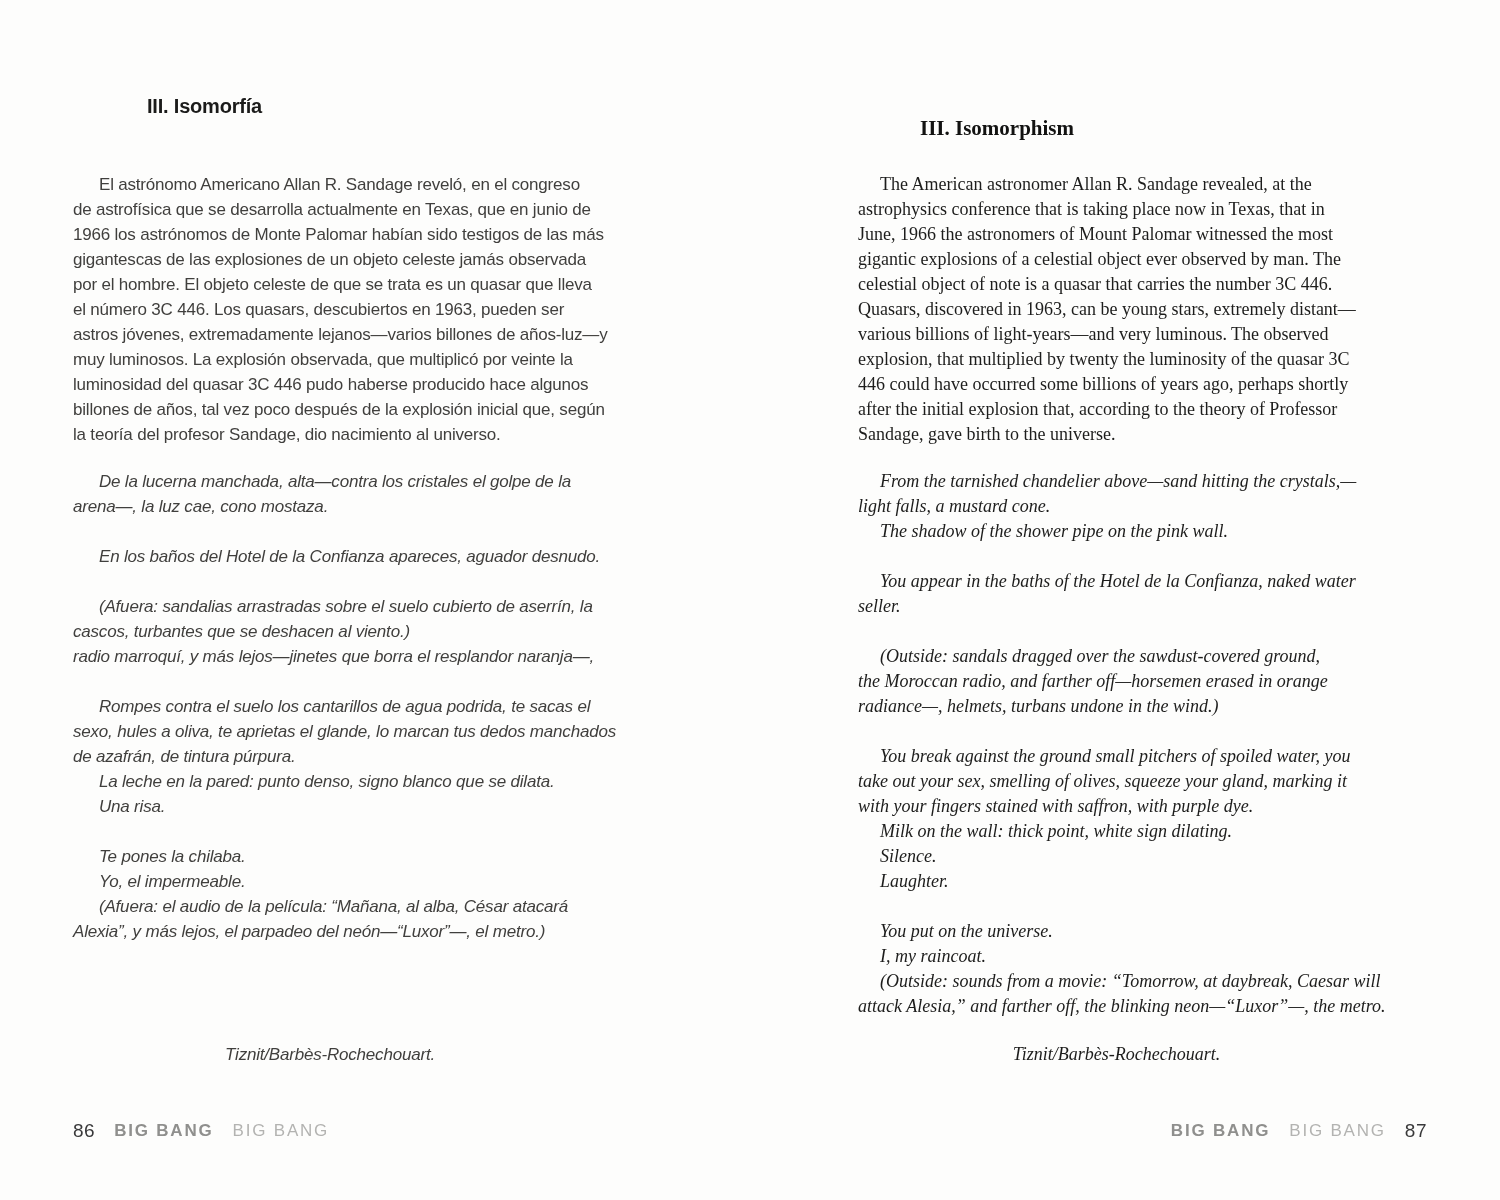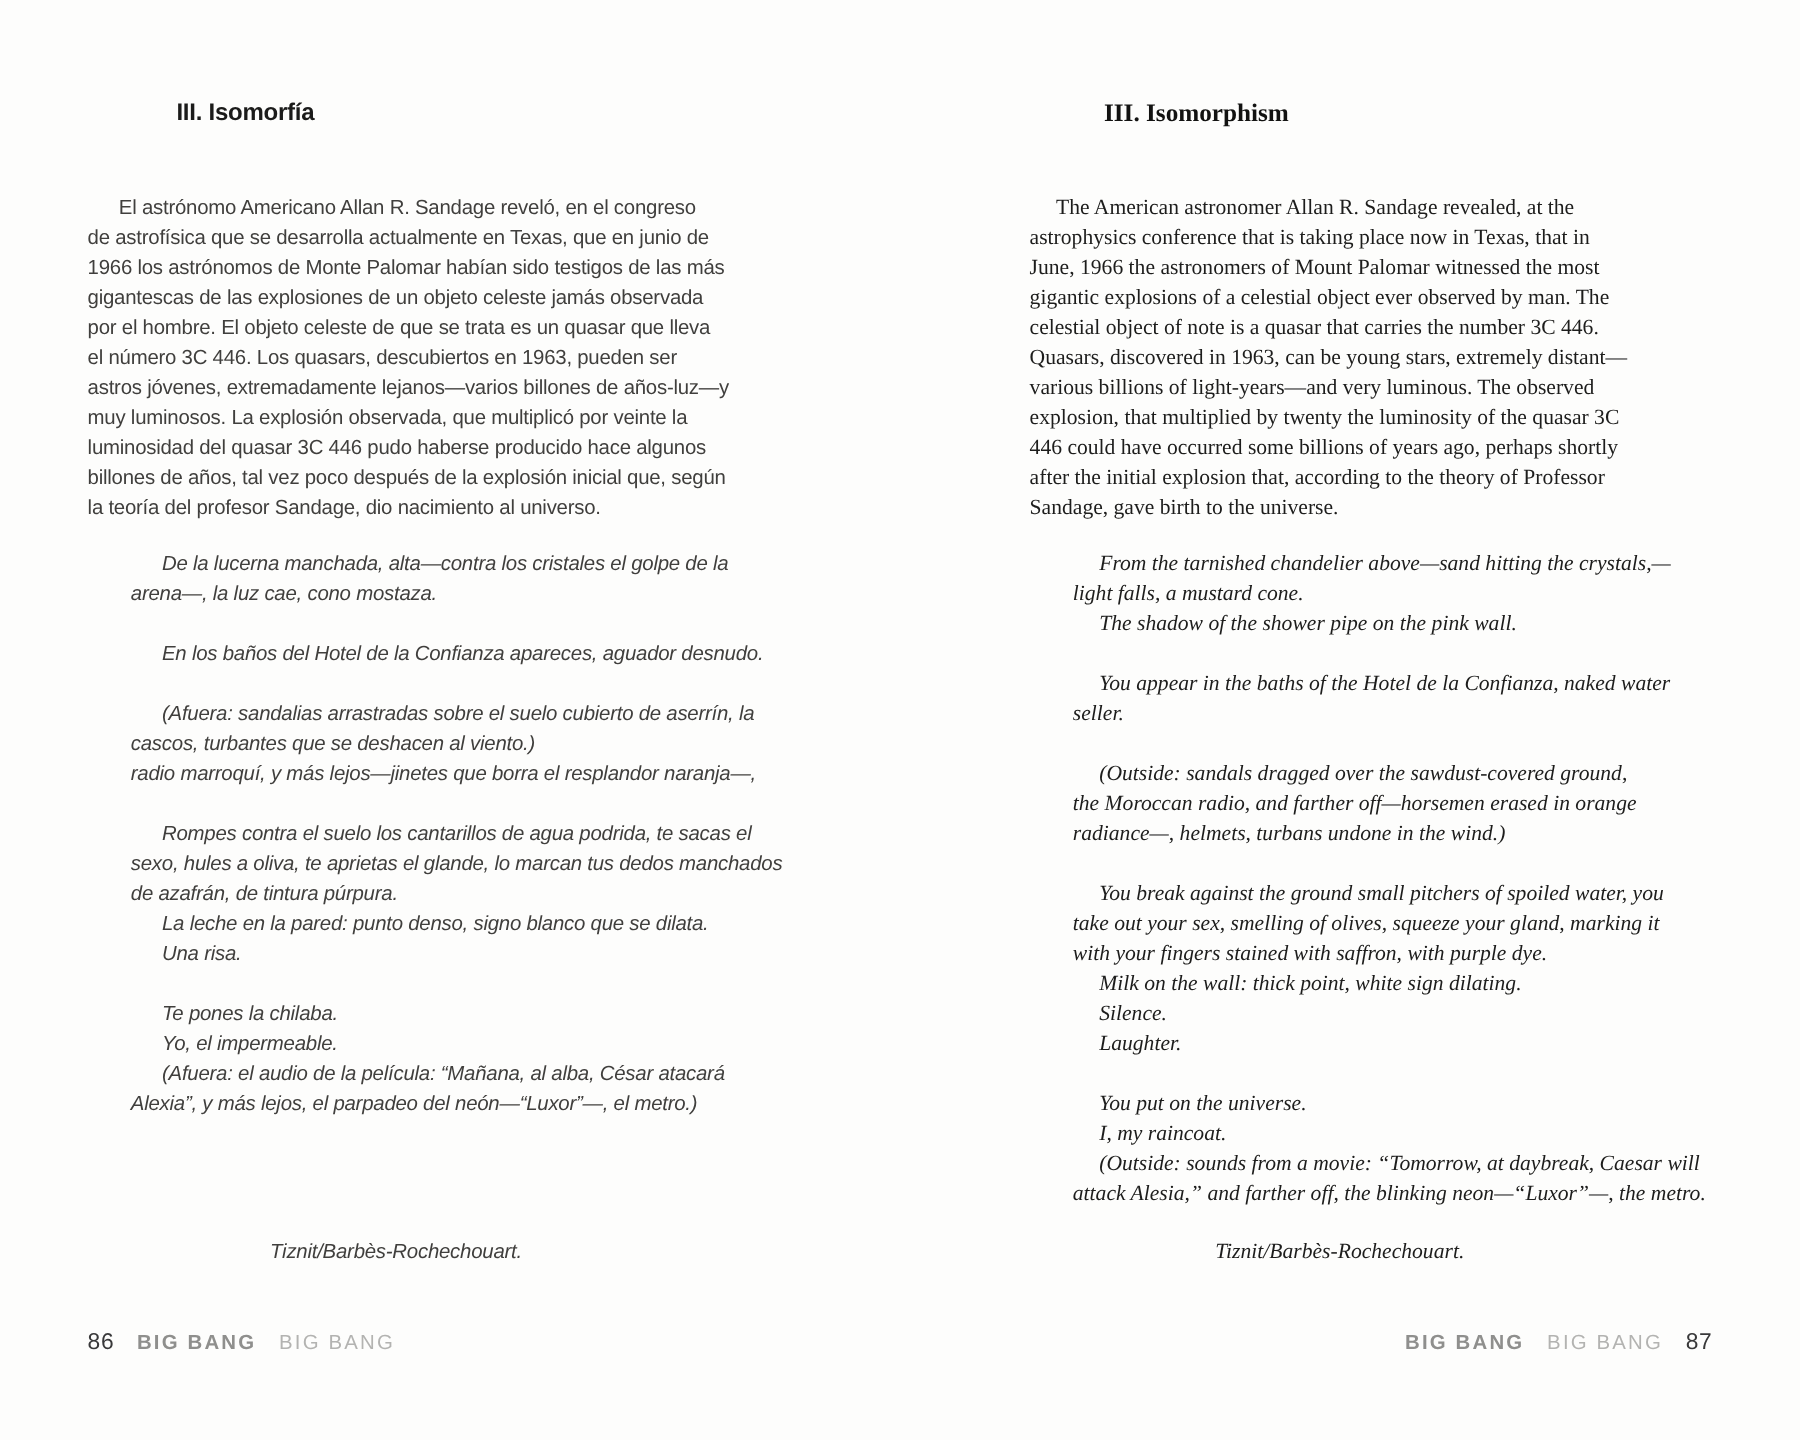--- a/index.html
+++ b/index.html
@@ -2,42 +2,42 @@
 <html><head>
 <meta charset="utf-8">
 <style>
   html,body{margin:0;padding:0;}
   body{
     width:1500px;height:1200px;position:relative;
     background:var(--paper,#fdfdfc);
     overflow:hidden;
     font-kerning:normal;
   }
-  .page{position:absolute;top:0;height:908px;}
+  .page{position:absolute;top:12px;height:908px;}
   #left-page{
     left:73px;width:570px;
     font-family:"Liberation Sans","DejaVu Sans",sans-serif;
     color:var(--sans-ink,#403f3d);
     letter-spacing:-0.2px;
   }
   #right-page{
     left:858px;width:572px;
     font-family:"Liberation Serif","DejaVu Serif",serif;
     color:var(--serif-ink,#1d1d1c);
   }
   .heading{
     position:absolute;top:83px;
     font-weight:bold;font-size:20px;line-height:22px;
     white-space:nowrap;
   }
   #left-page .heading{left:74px;color:#1b1b1a;}
-  #right-page .heading{left:62px;color:#121211;font-size:21px;}
+  #right-page .heading{left:62px;color:#121211;font-size:21px;margin-top:22px;}
   .prose{position:absolute;top:160px;left:0;right:0;font-size:17px;}
   #right-page .prose{font-size:18px;}
-  .poetry{position:absolute;top:457px;left:0;right:0;font-style:italic;font-size:17px;margin-left:36px;}
+  .poetry{position:absolute;top:457px;left:0;right:0;font-style:italic;font-size:17px;}
   #right-page .poetry{font-size:18px;}
   .line{height:25px;line-height:25px;white-space:nowrap;}
   #left-page .indent{padding-left:26px;}
   #right-page .indent{padding-left:22px;}
   .attribution{
     position:absolute;top:1030px;left:0;right:0;
     text-align:center;padding-right:56px;box-sizing:border-box;
     font-style:italic;font-size:17px;line-height:25px;white-space:nowrap;
   }
   #right-page .attribution{font-size:18px;padding-right:55px;}

